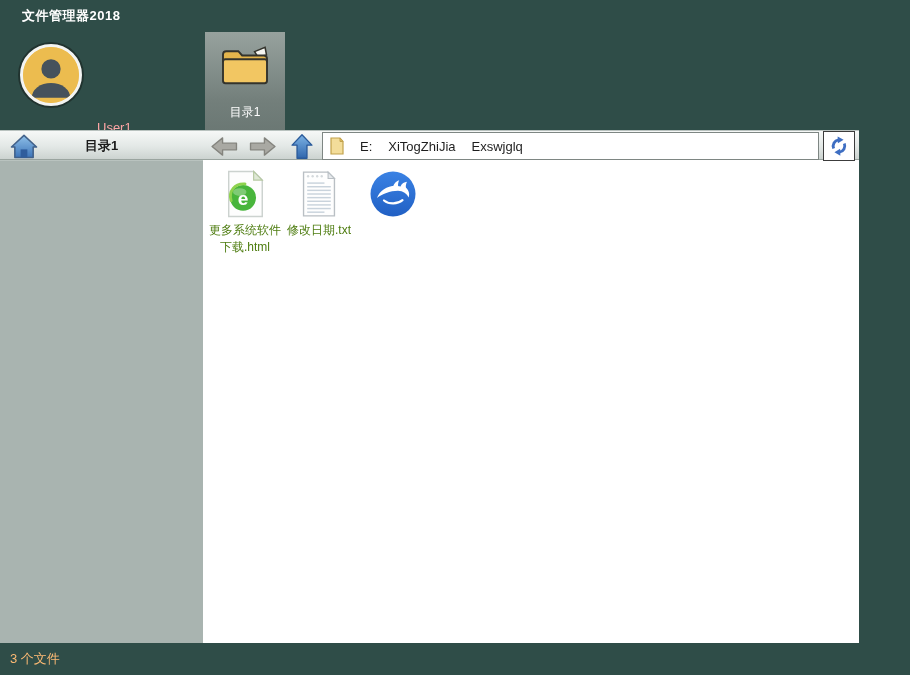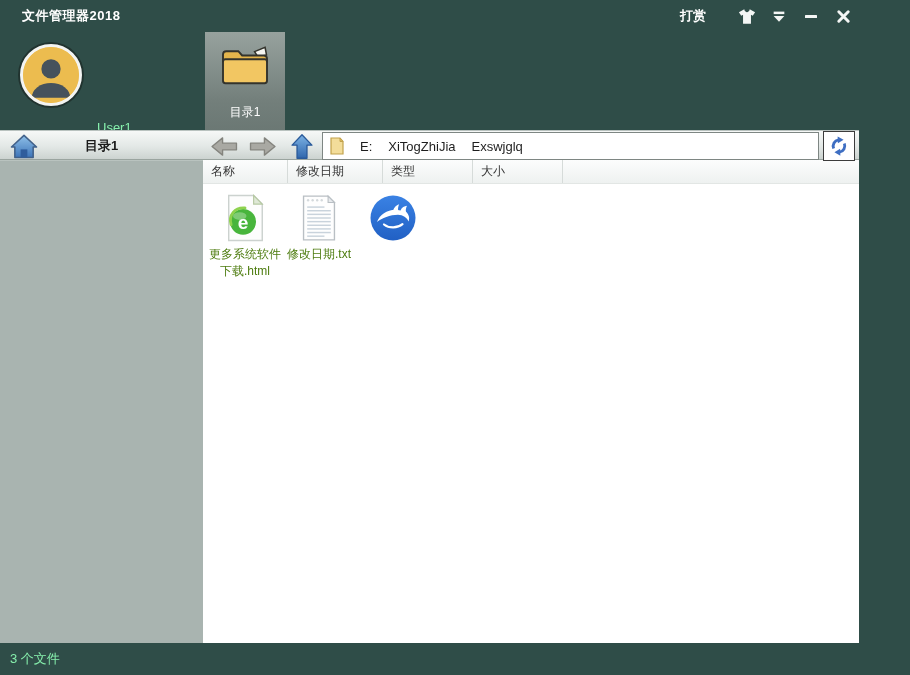--- a/index.html
+++ b/index.html
@@ -20,21 +20,21 @@
   .tb-btn { width:26px; height:22px; display:flex; align-items:center; justify-content:center; margin-left:6px; cursor:pointer; }
 
   
   .top-panel { height:98px; flex:0 0 98px; position:relative; }
   .avatar {
     position:absolute; left:20px; top:12px; width:62px; height:62px;
     border-radius:50%; background:#ecbc4f;
     border:3px solid #f3f4f2; box-shadow:0 0 0 2px #21332f;
     overflow:hidden;
   }
-  .user-name { position:absolute; left:97px; top:88px; color:#86efac; font-size:13px; }
+  .user-name { position:absolute; left:97px; top:88px; color:#fca5a5; font-size:13px; }
   .tab {
     position:absolute; left:205px; top:0; width:80px; height:98px;
     background:linear-gradient(#97a29e, #737f7b 70%, #6b7874);
     display:flex; flex-direction:column; align-items:center; cursor:pointer;
   }
   .tab .tab-folder { margin-top:12px; }
   .tab .tab-label { margin-top:auto; margin-bottom:9px; color:#fff; font-size:12px; }
 
   
   .toolbar {
@@ -72,54 +72,30 @@
   .hc-fill { flex:1; border-right:none; cursor:default; }
   .files-row { display:flex; padding:10px 0 0 5px; }
   .file-item { width:74px; display:flex; flex-direction:column; align-items:center; cursor:pointer; }
   .file-icon { width:48px; height:48px; display:flex; align-items:center; justify-content:center; }
   .file-label {
     margin-top:4px; font-size:12px; line-height:17px; color:#4d7c0f;
     text-align:center; word-break:break-all; max-width:74px;
   }
 
   
-  .statusbar { height:32px; flex:0 0 32px; display:flex; align-items:center; color:#86efac; font-size:13px; }
+  .statusbar { height:32px; flex:0 0 32px; display:flex; align-items:center; color:#fdba74; font-size:13px; }
   .statusbar span { margin-left:10px; }
 </style>
 </head>
 <body>
 
 <div class="window">
 
   <div class="titlebar">
     <span class="title">文件管理器2018</span>
-    <div class="titlebar-right">
-      <span class="donate">打赏</span>
-      <span class="tb-btn">
-        <svg width="18" height="17" viewBox="0 0 20 18">
-            <path d="M7 1 C7 3 8.8 4.2 10 4.2 C11.2 4.2 13 3 13 1 L19 4.2 L16.4 8.2 L14.4 7 V17 H5.6 V7 L3.6 8.2 L1 4.2 Z" fill="#f4f6f5"></path>
-          </svg>
-      </span>
-      <span class="tb-btn">
-        <svg width="16" height="15" viewBox="0 0 18 16">
-            <rect x="3" y="2.5" width="12" height="2.8" fill="#f4f6f5"></rect>
-            <path d="M3 7.5 h12 l-6 6.5 z" fill="#f4f6f5"></path>
-          </svg>
-      </span>
-      <span class="tb-btn">
-        <svg width="14" height="14" viewBox="0 0 14 14">
-            <rect x="1" y="6" width="12" height="3" rx="0.5" fill="#f4f6f5"></rect>
-          </svg>
-      </span>
-      <span class="tb-btn">
-        <svg width="15" height="15" viewBox="0 0 16 16">
-            <path d="M3 3 L13 13 M13 3 L3 13" stroke="#f4f6f5" stroke-width="3.2" stroke-linecap="round"></path>
-          </svg>
-      </span>
-    </div>
   </div>
 
   <div class="top-panel">
     <div class="avatar">
       <svg width="56" height="56" viewBox="0 0 64 64">
         <circle cx="32" cy="32" r="32" fill="#ecbc4f"></circle>
         <circle cx="32" cy="25" r="11" fill="#46525c"></circle>
         <path d="M10 58 a22 17 0 0 1 44 0 z" fill="#46525c"></path>
       </svg>
     </div>
@@ -195,27 +171,20 @@
         <path d="M10.5 1.5 l6.5 3.6 -6.2 3.8 z" fill="#3e6ec2"></path>
         <path d="M13.5 22.5 l-6.5 -3.6 6.2 -3.8 z" fill="#3e6ec2"></path>
       </svg>
     </div>
   </div>
 
   <div class="main-row">
     <div class="sidebar"></div>
 
     <div class="file-panel">
-      <div class="header-row">
-        <div class="header-cell hc-name">名称</div>
-        <div class="header-cell hc-date">修改日期</div>
-        <div class="header-cell hc-type">类型</div>
-        <div class="header-cell hc-size">大小</div>
-        <div class="header-cell hc-fill"></div>
-      </div>
 
       <div class="files-row">
 
         <div class="file-item">
           <span class="file-icon">
             <svg width="46" height="50" viewBox="0 0 48 52">
               <path d="M7 2.5 h26 l9 9 v38 h-35 z" fill="#fdfdfd" stroke="#ccd2cf" stroke-width="1.5"></path>
               <path d="M33 2.5 l9 9 h-9 z" fill="#dfe8d6" stroke="#b6c9a2" stroke-width="1.2"></path>
               <circle cx="22" cy="30" r="13.5" fill="#48b53c"></circle>
               <path d="M9.5 33 C6.5 23 13.5 14.5 24 15.5" stroke="#8ed24e" stroke-width="3" fill="none" stroke-linecap="round"></path>

